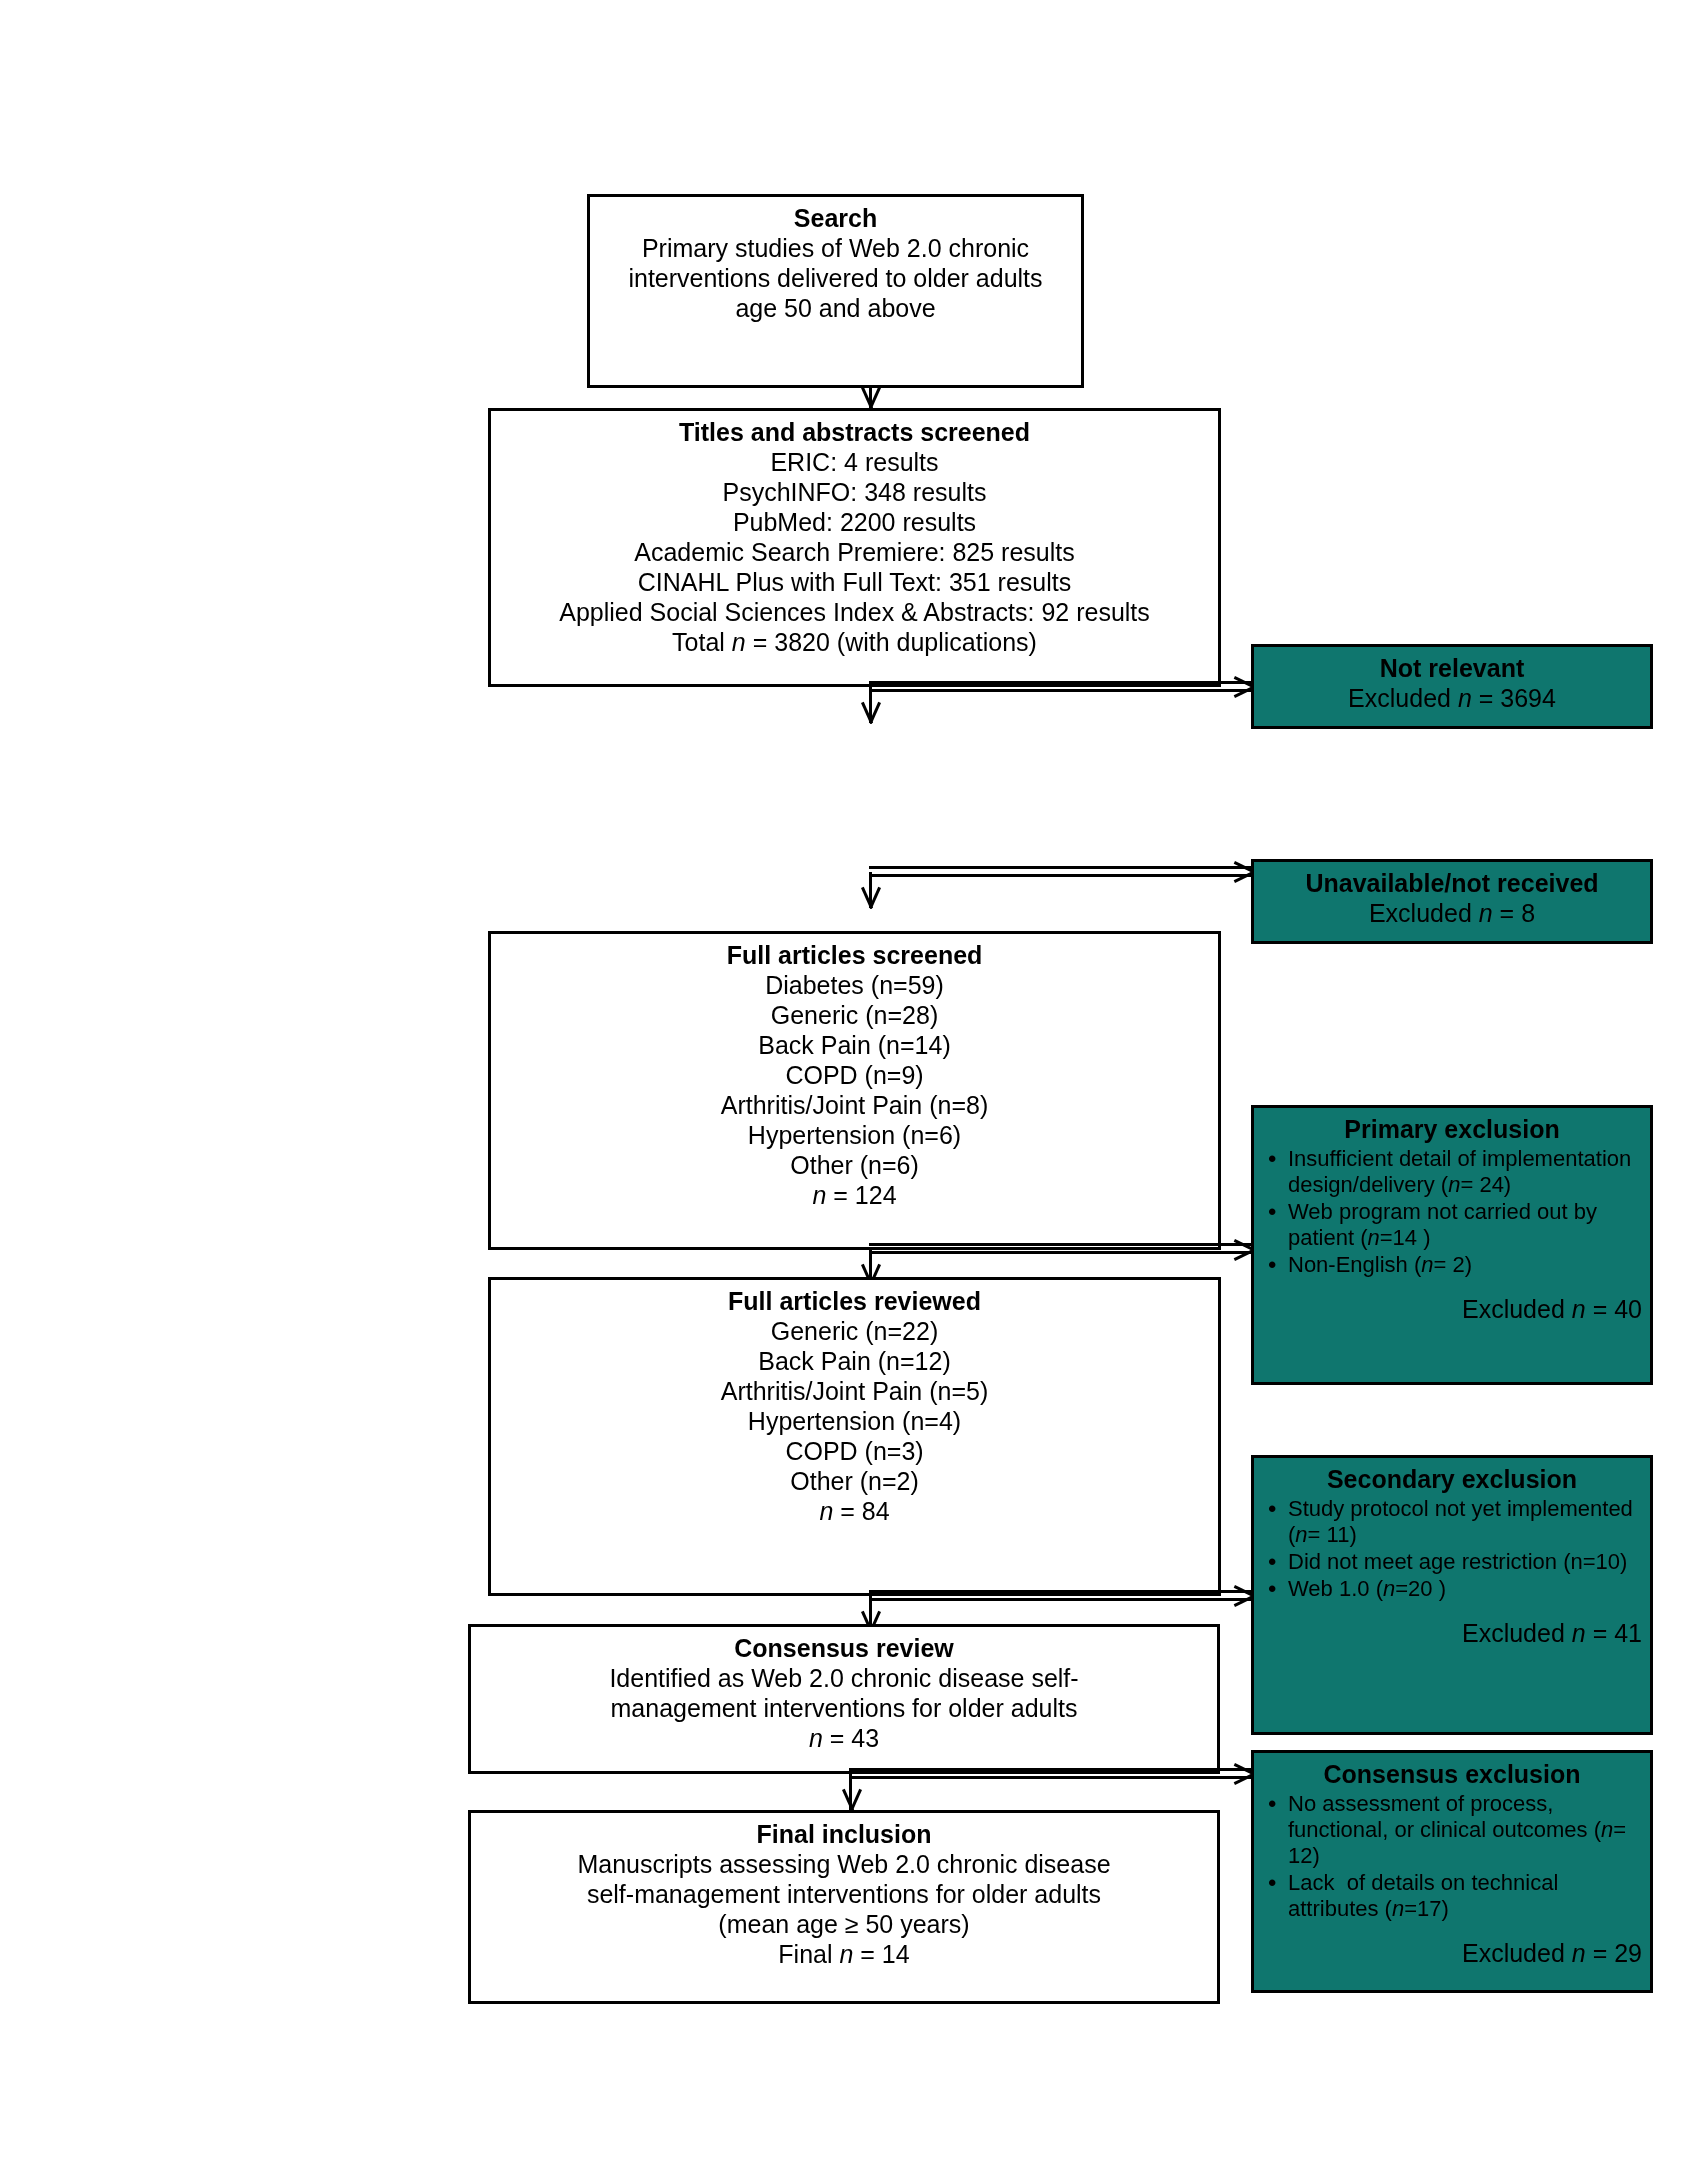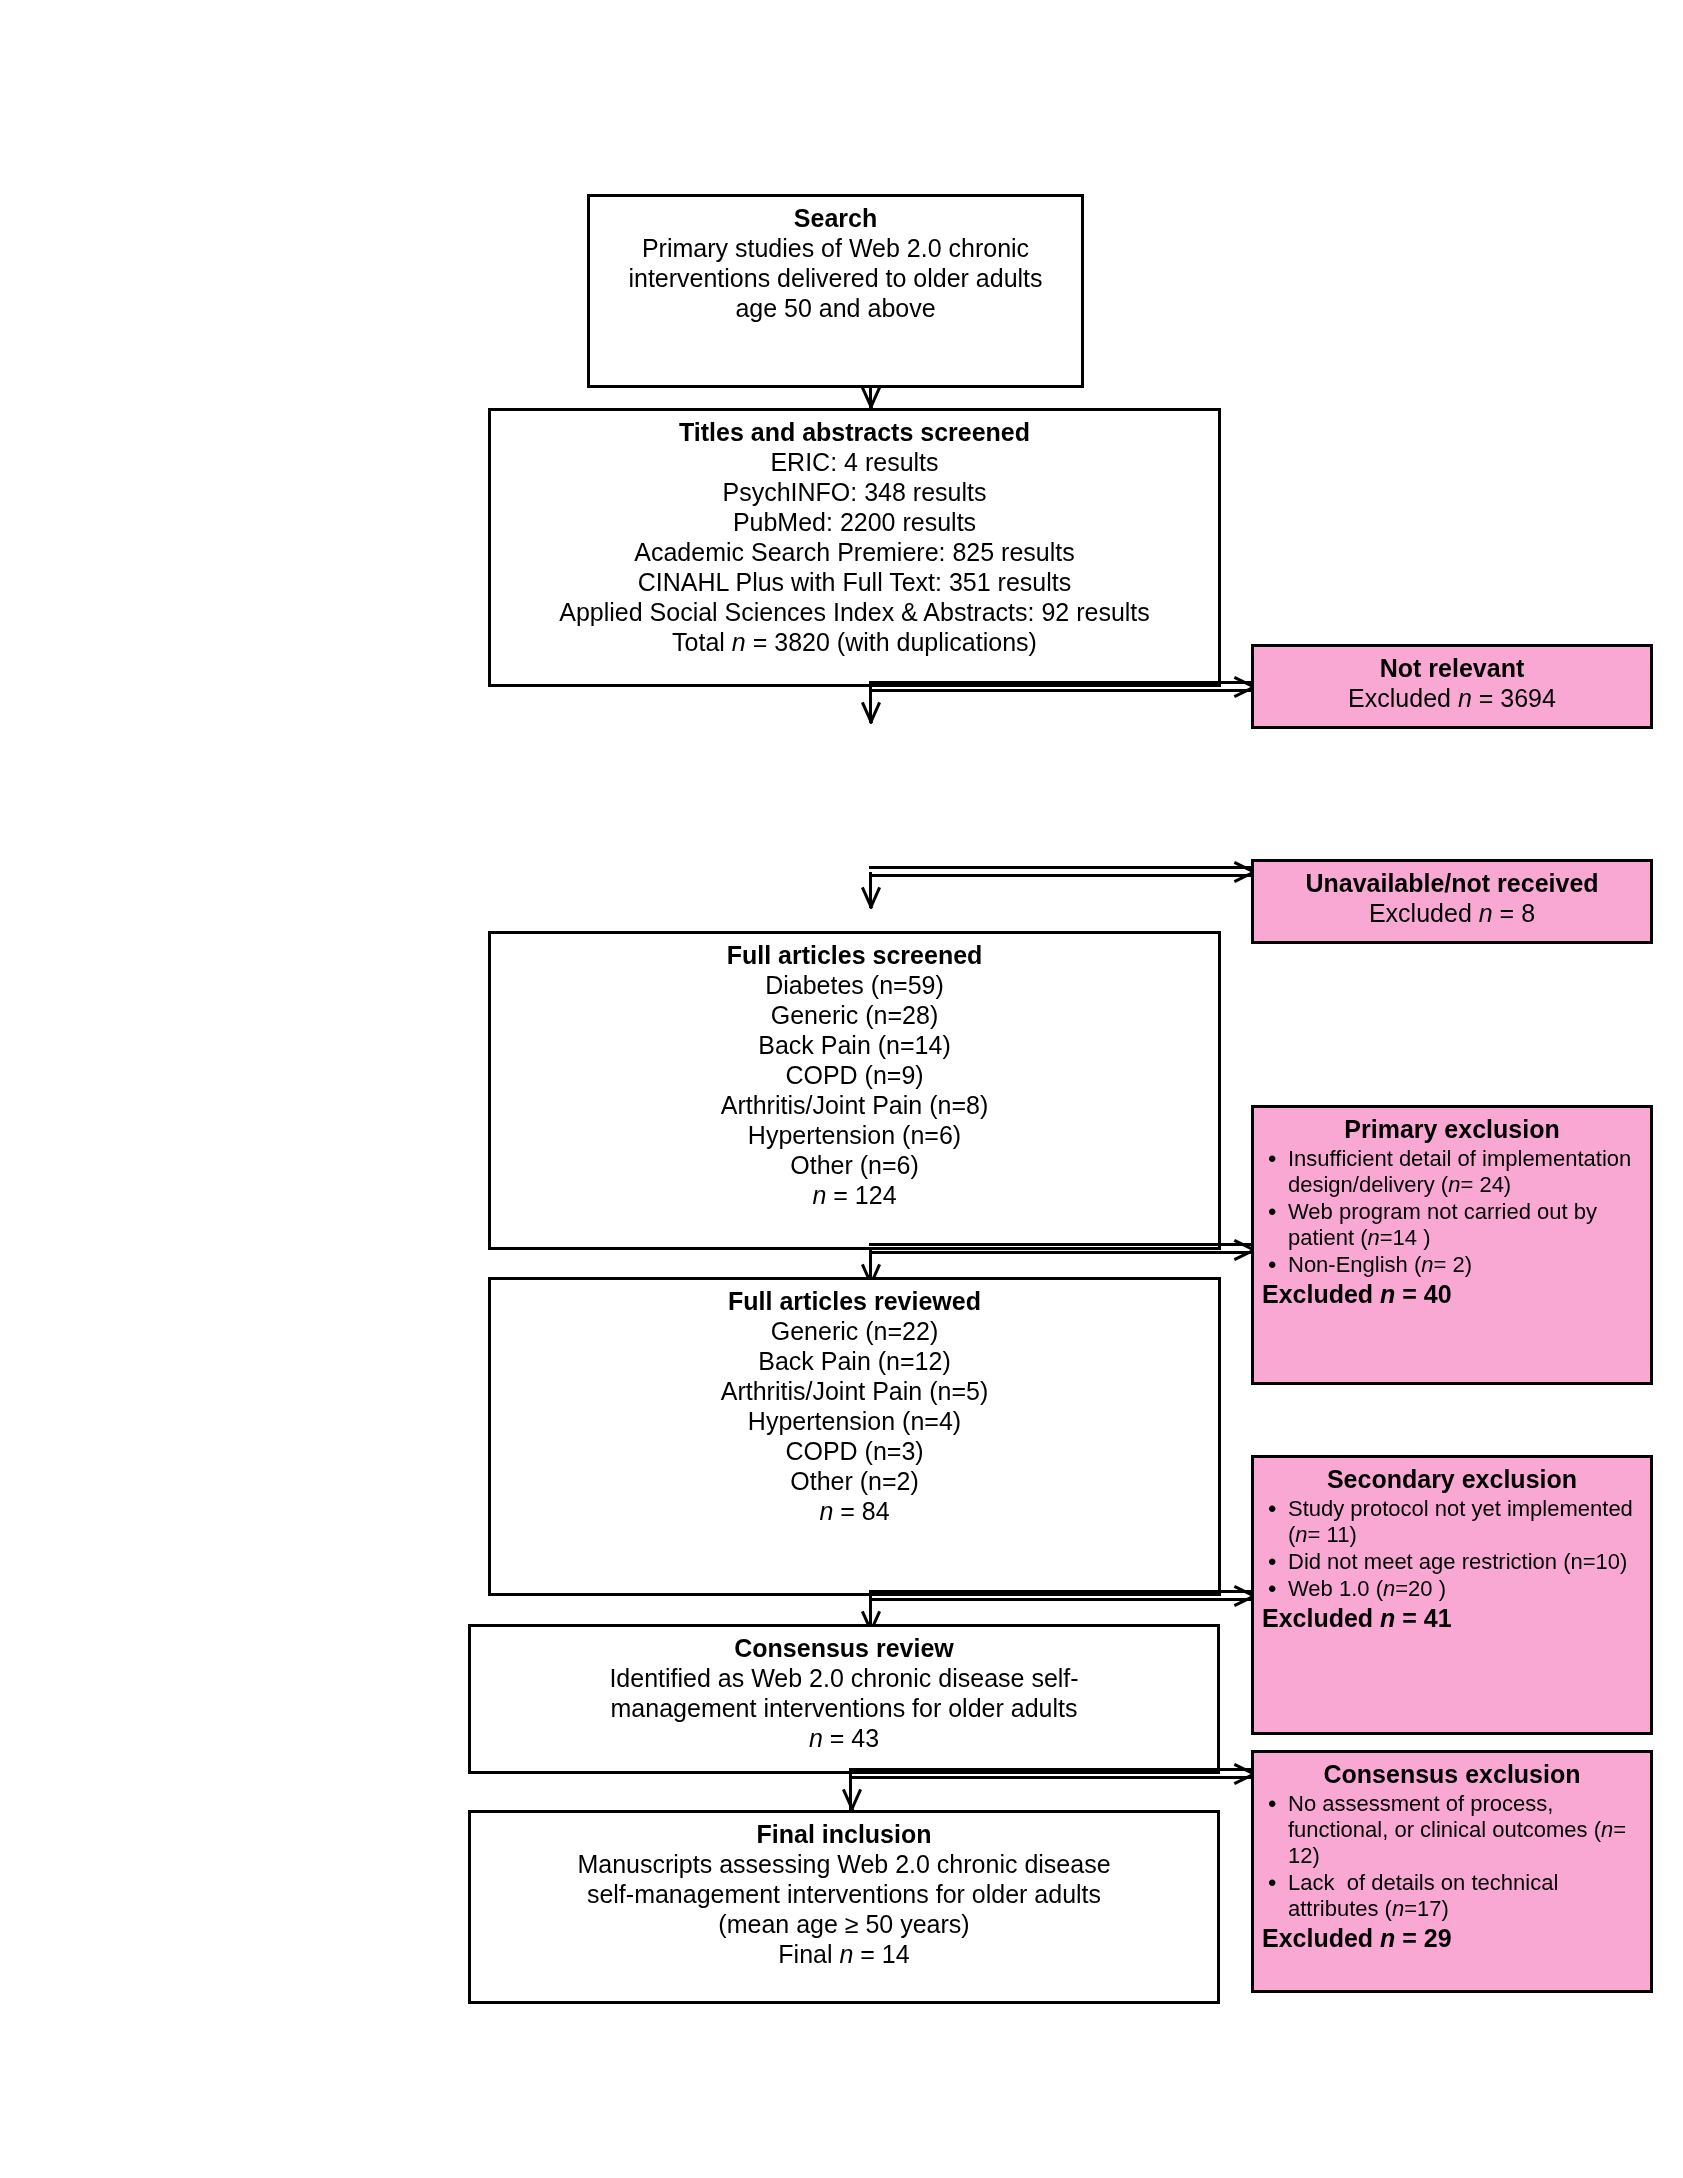--- a/index.html
+++ b/index.html
@@ -34,21 +34,21 @@
   }
   .box .ttl {
     font-weight: bold;
     display: block;
   }
   .box .ln { display: block; }
 
   .sidebox {
     position: absolute;
     border: 3px solid #000;
-    background: #f9a8d4;
+    background: #0f766e;
     box-sizing: border-box;
     text-align: center;
     font-size: 25px;
     line-height: 1.20;
     padding: 6px 8px;
   }
   .sidebox .ttl { font-weight: bold; display: block; }
   .sidebox .ln { display: block; }
 
   .bullets {
@@ -66,23 +66,23 @@
   }
   .bullets li::before {
     content: "\2022";
     position: absolute;
     left: 6px;
     top: -1px;
     font-size: 24px;
   }
   .excl-total {
     display: block;
-    text-align: left;
-    font-weight: bold;
-    margin-top: 1px;
+    text-align: right;
+    font-weight: normal;
+    margin-top: 16px;
   }
   i { font-style: italic; }
 
   
   .vline {
     position: absolute;
     width: 3px;
     background: #000;
   }
   

